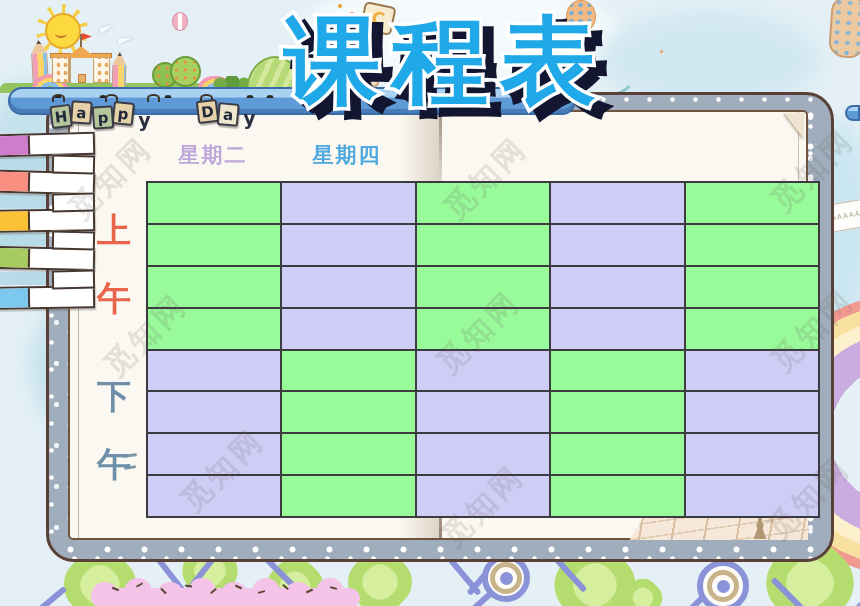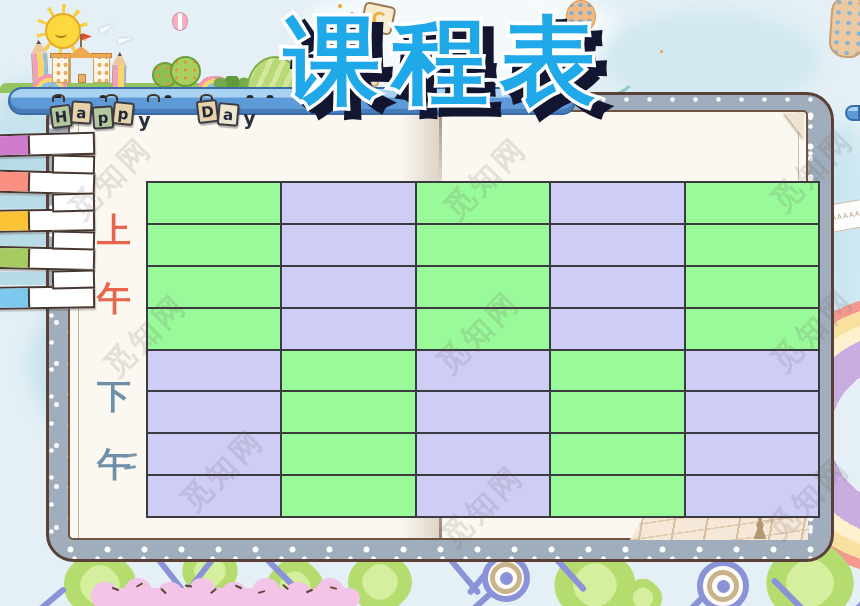--- a/index.html
+++ b/index.html
@@ -360,20 +360,22 @@
   <div class="seclabel" style="top: 181px; height: 167px; color: rgb(232, 101, 76);">
       <span>上</span>
       <span>午</span>
     </div>
   <div class="seclabel" style="top: 348px; height: 166px; color: rgb(109, 144, 168);">
       <span>下</span>
       <span>午</span>
     </div>
 
   <div class="day-headers" id="day-headers">
+      <div class="day-header" style="color: rgb(189, 166, 218);">星期二</div>
+      <div class="day-header" style="color: rgb(79, 167, 224);">星期四</div>
     </div>
 
   <div class="grid" id="grid">
       <div class="cell" style="background: rgb(153, 250, 154);"></div>
       <div class="cell" style="background: rgb(206, 205, 246);"></div>
       <div class="cell" style="background: rgb(153, 250, 154);"></div>
       <div class="cell" style="background: rgb(206, 205, 246);"></div>
       <div class="cell" style="background: rgb(153, 250, 154);"></div>
       <div class="cell" style="background: rgb(153, 250, 154);"></div>
       <div class="cell" style="background: rgb(206, 205, 246);"></div>

